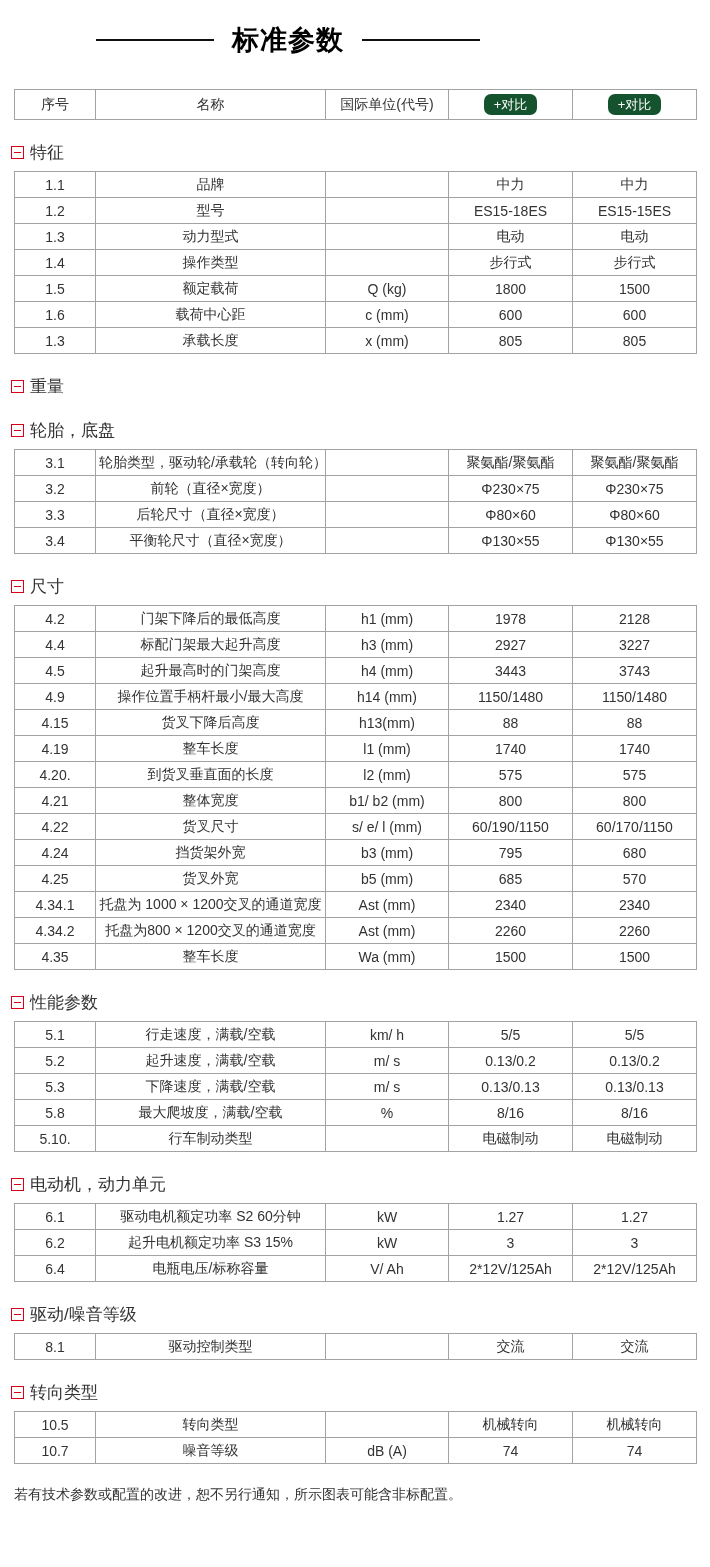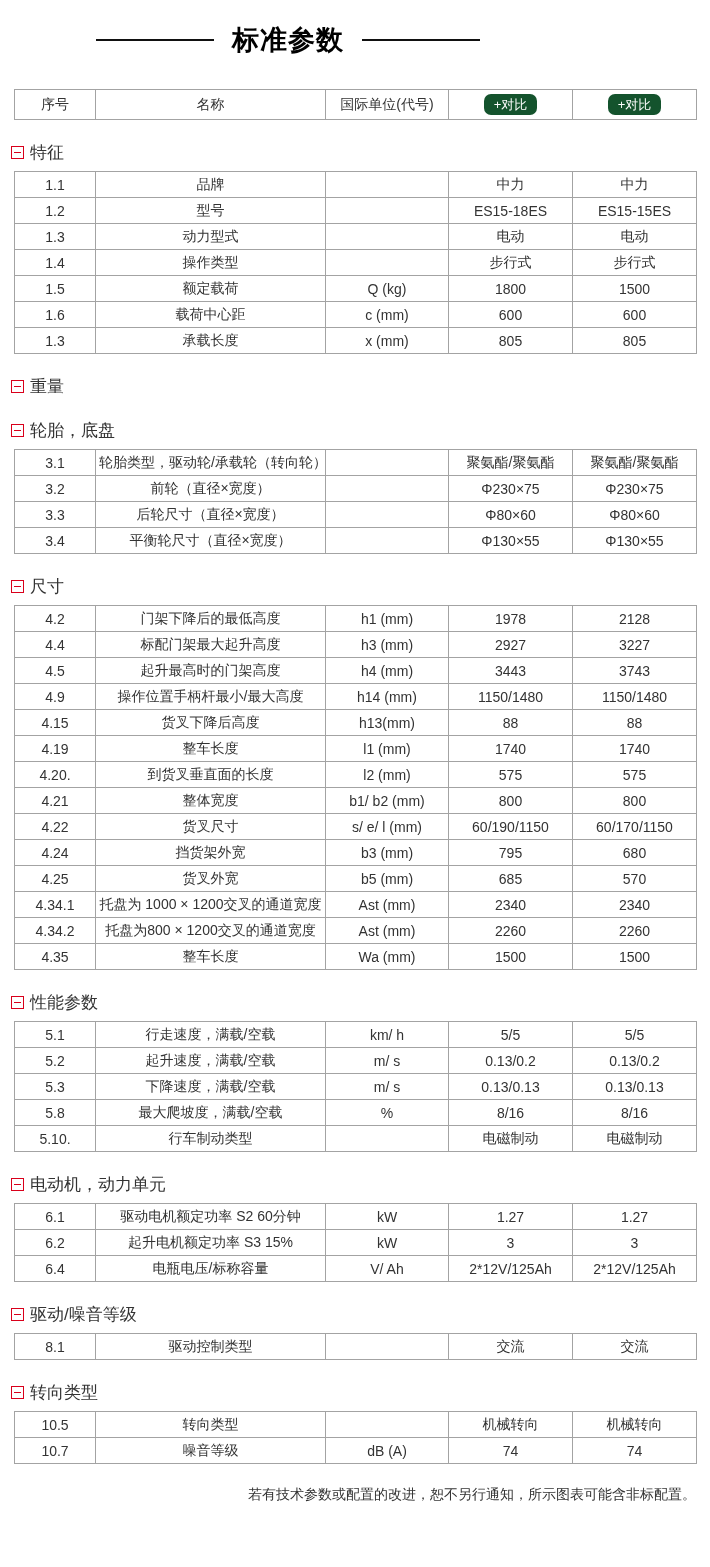--- a/index.html
+++ b/index.html
@@ -99,21 +99,21 @@
   }
   .section-title {
     font-size: 17px;
     color: #333333;
     white-space: nowrap;
   }
   
   .footer-note {
     margin-top: 22px;
     width: 682px;
-    text-align: right;
+    text-align: left;
     font-size: 14px;
     color: #333333;
     white-space: nowrap;
   }
 </style>
 </head>
 <body>
 
 <div class="page">
 

